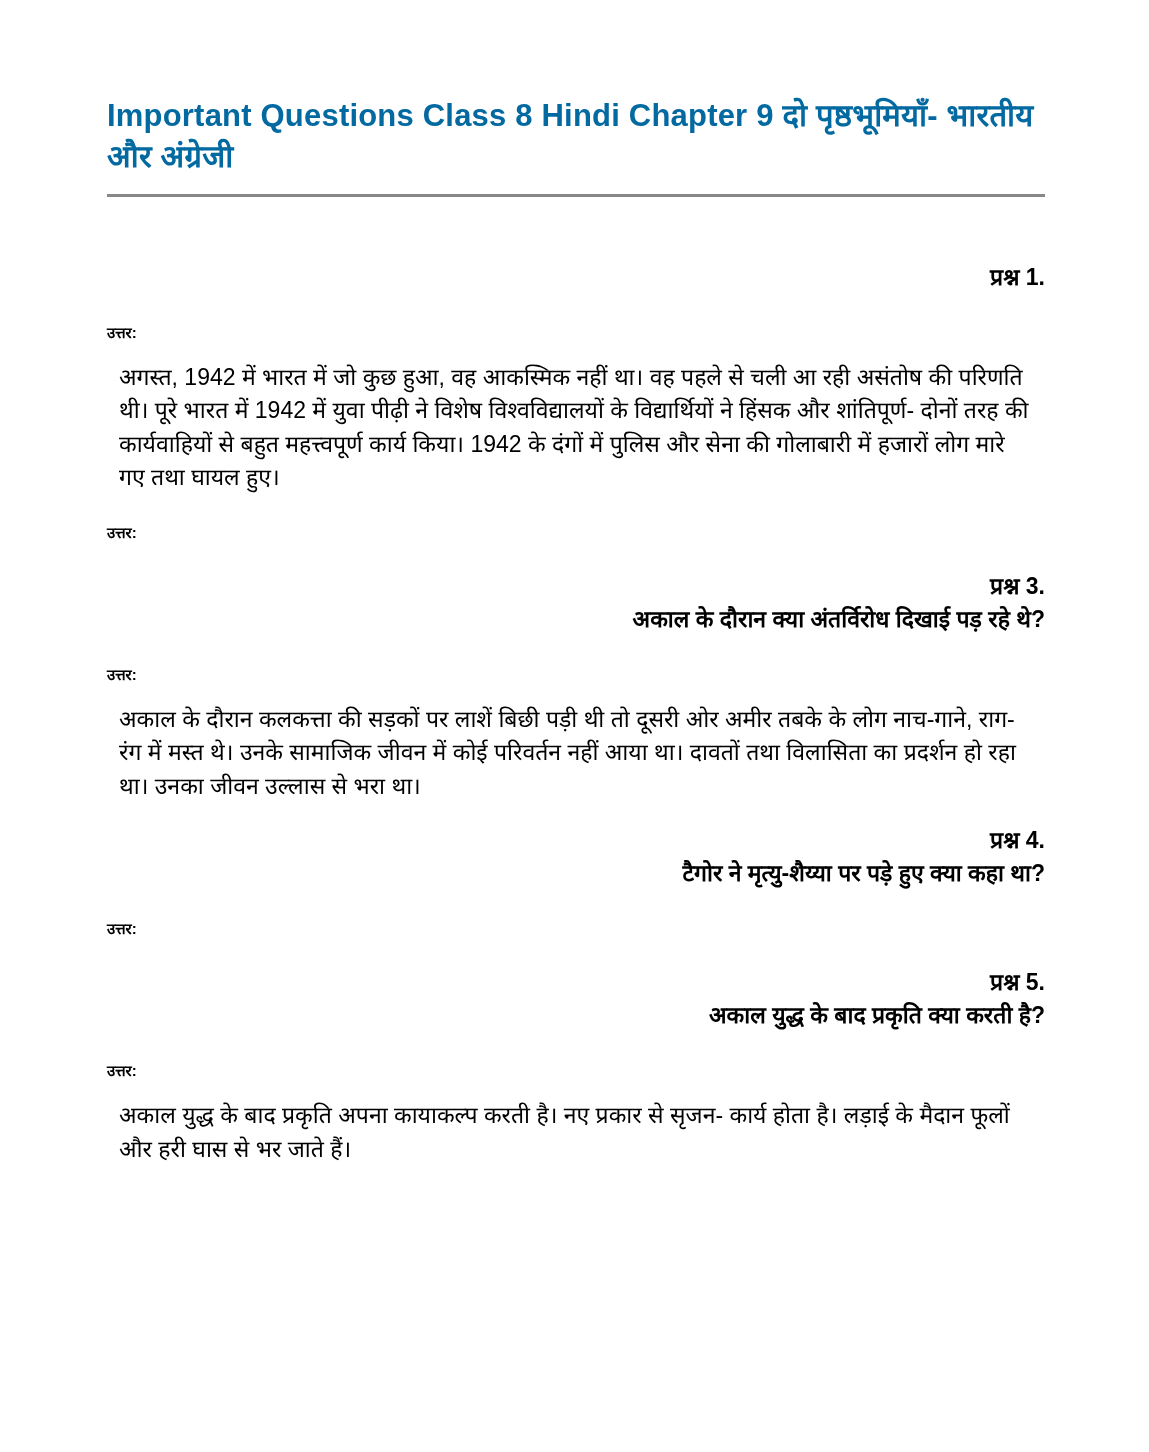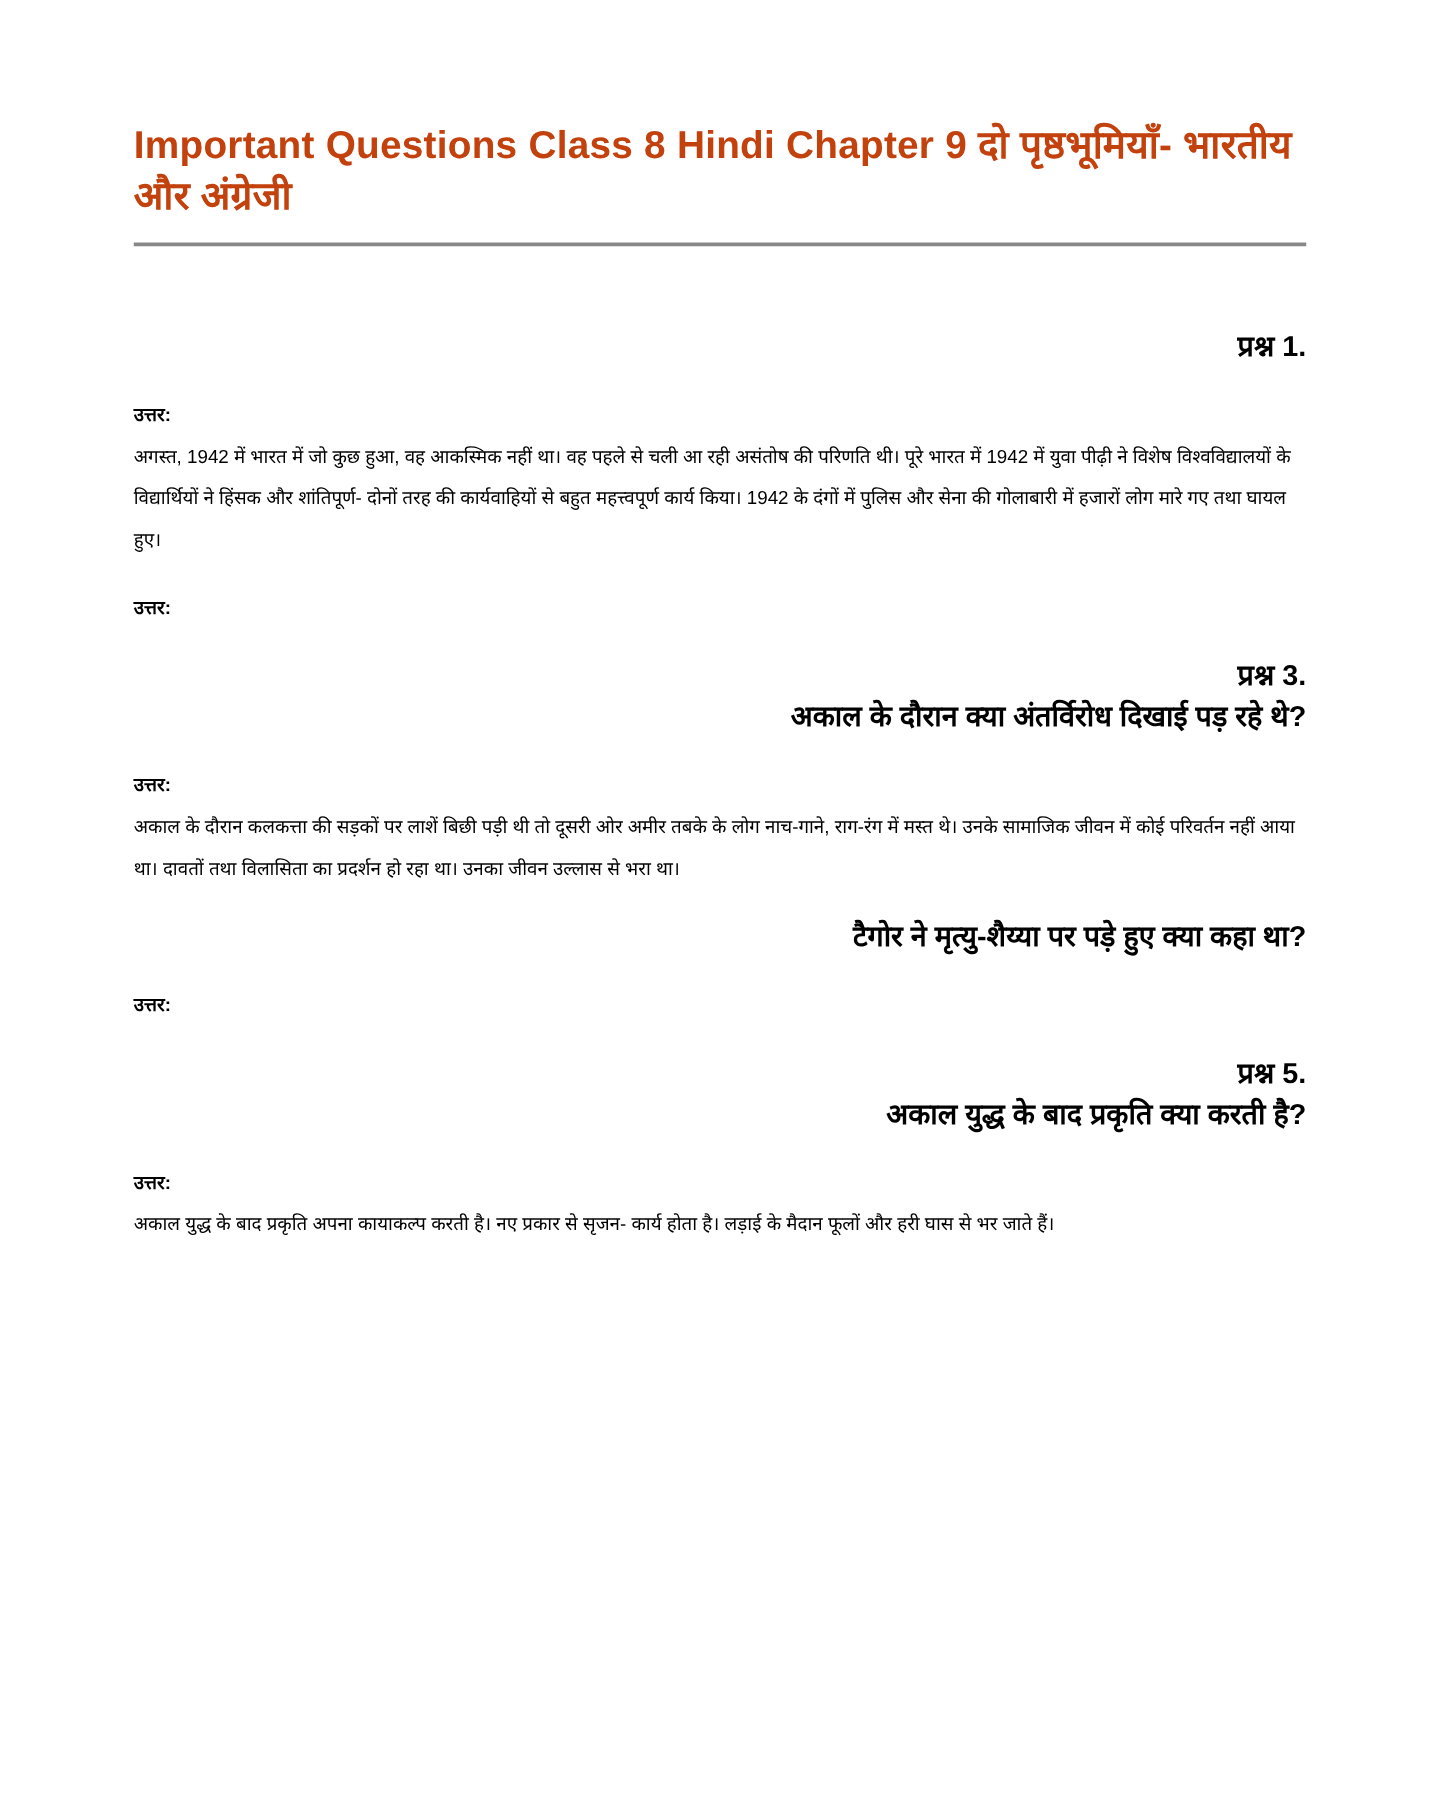--- a/index.html
+++ b/index.html
@@ -19,21 +19,21 @@
     width: 1149px;
     min-height: 1452px;
     padding: 96px 104px 40px 107px;
     background: #ffffff;
   }
   .page-title {
     margin: 0 0 16px 0;
     font-size: 31px;
     line-height: 1.32;
     font-weight: bold;
-    color: #c2410c;
+    color: #0369a1;
     letter-spacing: 0.2px;
   }
   .divider {
     height: 3px;
     background: #888888;
     border: none;
     margin: 0 0 64px 0;
   }
   .qa-block {
     margin: 0 0 21px 0;
@@ -49,24 +49,24 @@
     margin: 0;
     text-align: right;
   }
   .answer-label {
     font-size: 15px;
     line-height: 33px;
     font-weight: bold;
     margin: 0;
   }
   .answer-text {
-    font-size: 15px;
+    font-size: 23px;
     line-height: 33.5px;
     font-weight: normal;
-    margin: 0;
+    margin: 12px;
     text-align: left;
   }
 </style>
 </head>
 <body>
 
 <div class="page">
 
   <h1 class="page-title">Important Questions Class 8 Hindi Chapter 9 दो पृष्ठभूमियाँ- भारतीय और अंग्रेजी</h1>
   <hr class="divider">
@@ -87,20 +87,21 @@
     <div class="question-group">
       <p class="question-label">प्रश्न 3.</p>
       <p class="question-text">अकाल के दौरान क्या अंतर्विरोध दिखाई पड़ रहे थे?</p>
     </div>
     <p class="answer-label">उत्तर:</p>
     <p class="answer-text">अकाल के दौरान कलकत्ता की सड़कों पर लाशें बिछी पड़ी थी तो दूसरी ओर अमीर तबके के लोग नाच-गाने, राग-रंग में मस्त थे। उनके सामाजिक जीवन में कोई परिवर्तन नहीं आया था। दावतों तथा विलासिता का प्रदर्शन हो रहा था। उनका जीवन उल्लास से भरा था।</p>
   </section>
 
   <section class="qa-block">
     <div class="question-group">
+      <p class="question-label">प्रश्न 4.</p>
       <p class="question-text">टैगोर ने मृत्यु-शैय्या पर पड़े हुए क्या कहा था?</p>
     </div>
     <p class="answer-label">उत्तर:</p>
   </section>
 
   <section class="qa-block">
     <div class="question-group">
       <p class="question-label">प्रश्न 5.</p>
       <p class="question-text">अकाल युद्ध के बाद प्रकृति क्या करती है?</p>
     </div>

